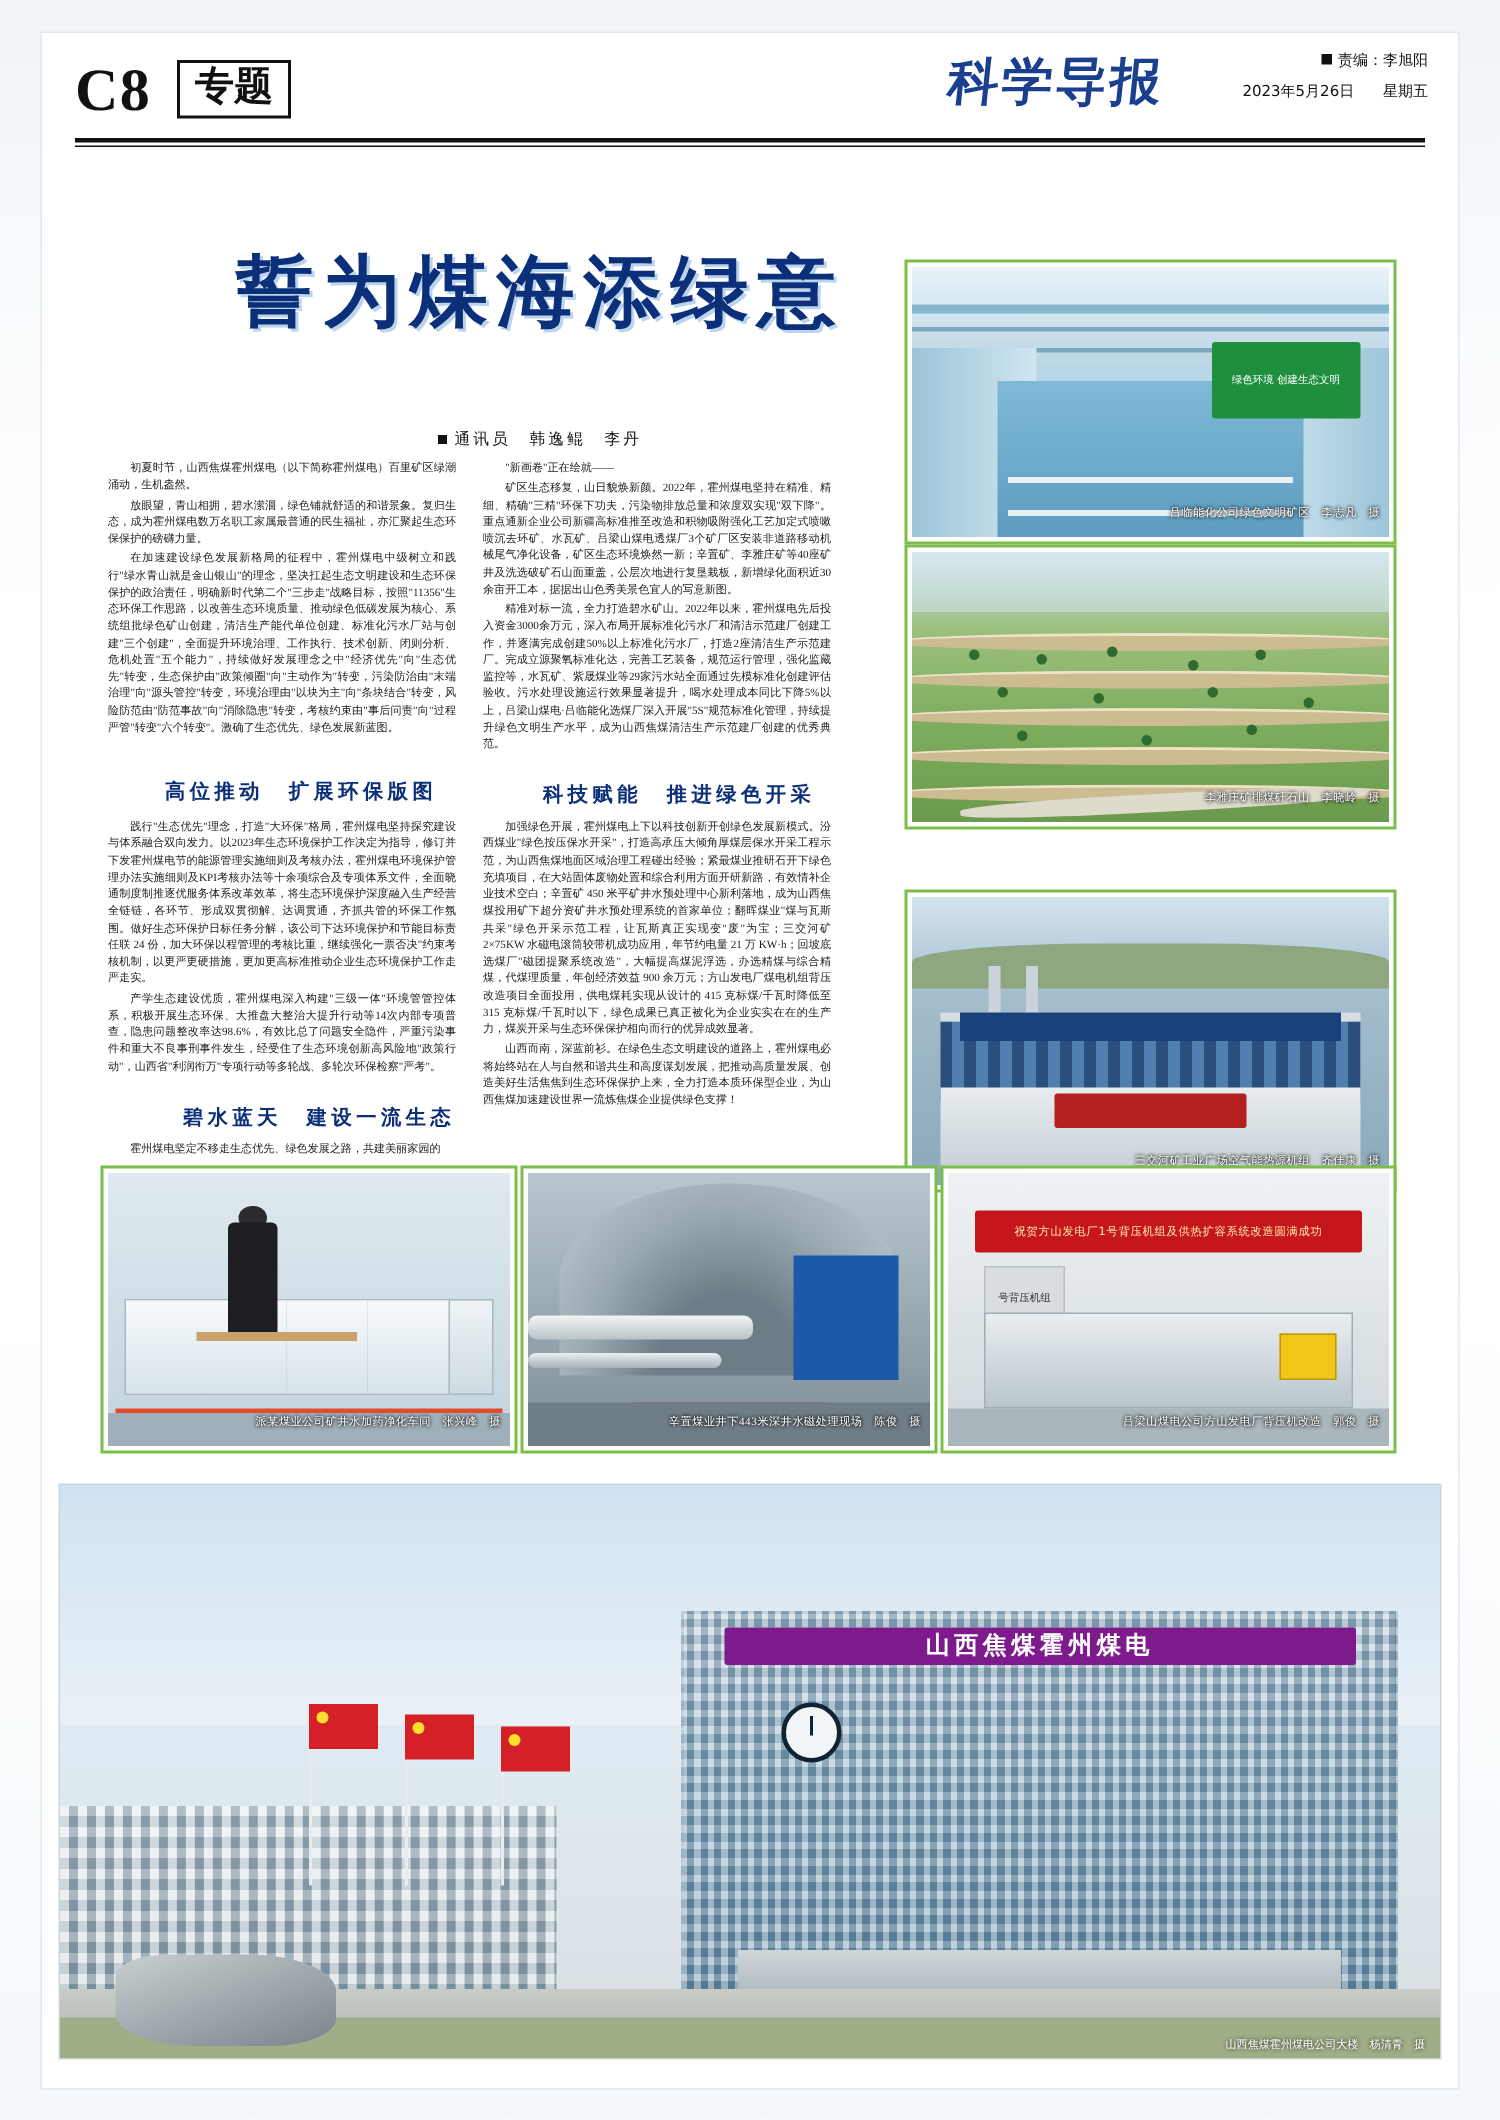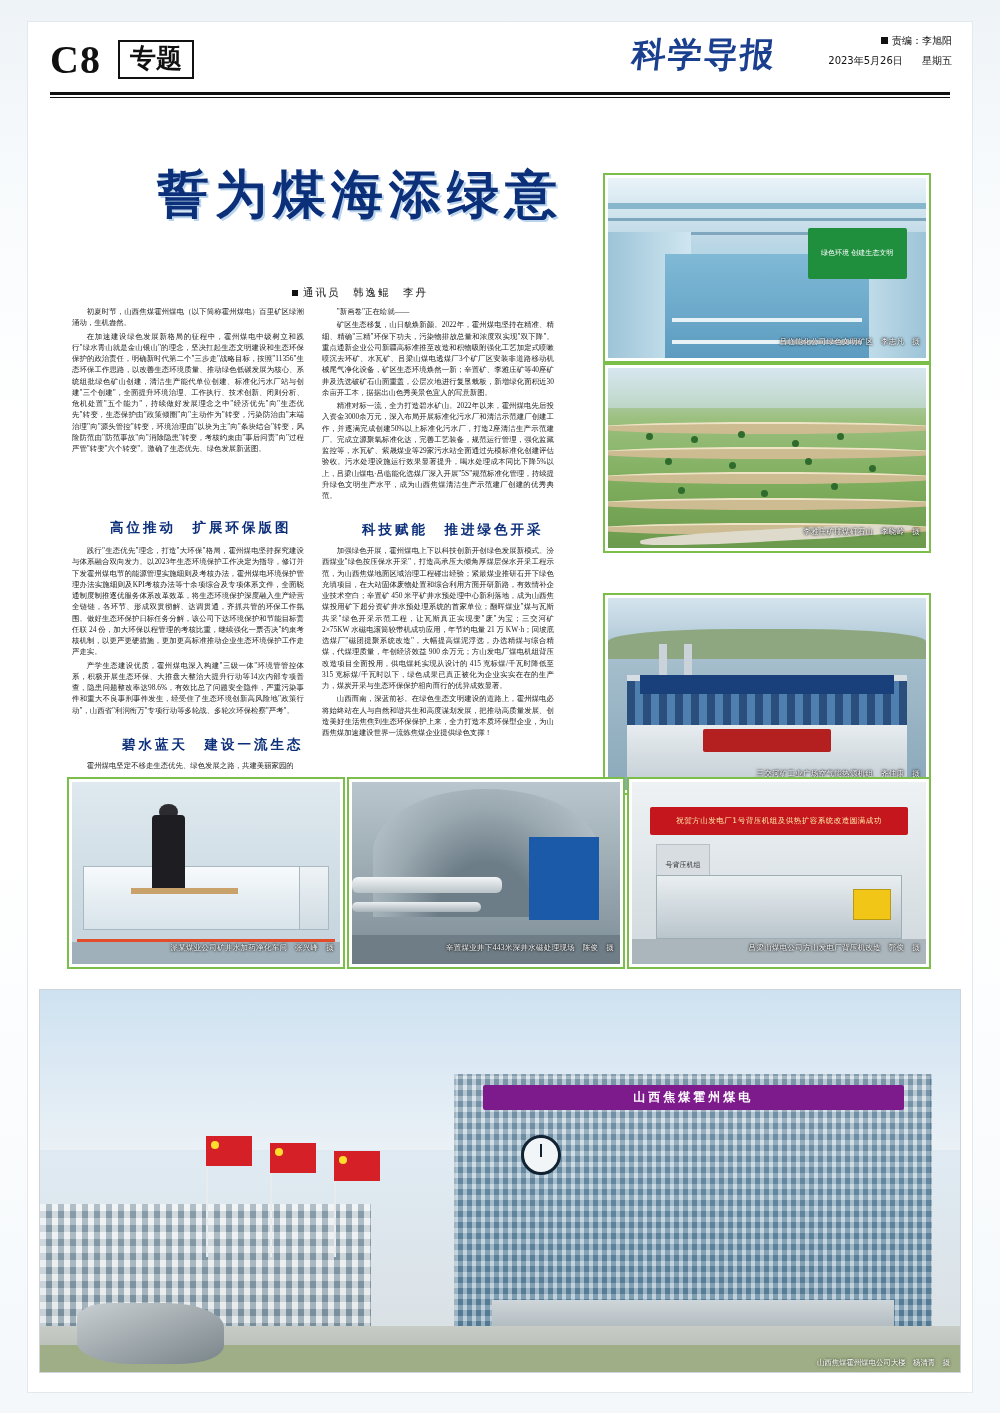--- a/index.html
+++ b/index.html
@@ -182,21 +182,21 @@
   .room .yellow{position:absolute;right:12%;bottom:24%;width:12%;height:16%;background:#f2c617;border:1px solid #b99a12;}
   .room .floor{position:absolute;left:0;right:0;bottom:0;height:14%;background:#aab6bc;}
 
   
   .bld{position:absolute;inset:0;background:linear-gradient(180deg,#cfe0ee 0%,#dfeaf2 45%,#d9dfe2 100%);}
   .bld .skyb{position:absolute;left:0;top:0;right:0;height:42%;background:linear-gradient(180deg,#cfe2f1,#eaf1f6);}
   .bld .main{position:absolute;right:3%;top:22%;width:52%;bottom:6%;background:linear-gradient(180deg,#b9cbd6 0%,#8fb0c4 40%,#6f95ad 100%);box-shadow:inset 0 0 0 2px #7d9bb0;}
   .bld .glass{position:absolute;left:0;right:0;top:0;bottom:0;background:
      repeating-linear-gradient(90deg,rgba(255,255,255,.35) 0 4px,rgba(40,80,110,.25) 4px 9px),
      repeating-linear-gradient(180deg,rgba(255,255,255,.28) 0 5px,rgba(30,70,100,.22) 5px 11px);}
-  .bld .topsign{position:absolute;left:6%;right:6%;top:4%;height:9%;background:#7d1a8c;border-radius:2px;color:#fff;font-size:12px;display:flex;align-items:center;justify-content:center;letter-spacing:3px;font-weight:700;}
+  .bld .topsign{position:absolute;left:6%;right:6%;top:4%;height:9%;background:#7d1a8c;border-radius:2px;color:#fff;font-size:16px;display:flex;align-items:center;justify-content:center;letter-spacing:3px;font-weight:700;}
   .bld .clock{position:absolute;left:14%;top:22%;width:34px;height:34px;border-radius:50%;background:#f2f5f7;border:3px solid #123;}
   .bld .clock:after{content:"";position:absolute;left:48%;top:18%;width:2px;height:40%;background:#123;}
   .bld .podium{position:absolute;left:8%;right:8%;bottom:0;height:18%;background:linear-gradient(180deg,#cfd6da,#9aa6ac);}
   .bld .left{position:absolute;left:0;top:56%;width:36%;bottom:10%;background:linear-gradient(180deg,#cfd9de,#a9b6bc);}
   .bld .leftwin{position:absolute;inset:0;background:repeating-linear-gradient(90deg,rgba(255,255,255,.5) 0 6px,rgba(80,110,130,.35) 6px 12px),repeating-linear-gradient(180deg,rgba(255,255,255,.4) 0 7px,rgba(70,100,120,.3) 7px 14px);}
   .bld .ground{position:absolute;left:0;right:0;bottom:0;height:12%;background:linear-gradient(180deg,#c8ccc7,#aeb3ae);}
   .bld .lawn{position:absolute;left:0;right:0;bottom:0;height:7%;background:#9fae86;}
   .bld .rockstone{position:absolute;left:4%;bottom:2%;width:16%;height:16%;background:linear-gradient(160deg,#c9cfd2,#79848a);border-radius:24% 40% 30% 36%;}
   .flagpole{position:absolute;width:2px;background:#e8ecee;bottom:30%;}
   .flag{position:absolute;width:46px;height:30px;background:#d42026;}
@@ -226,20 +226,21 @@
     <div class="masthead-rule2"></div>
   </div>
 
   <div class="headline">誓为煤海添绿意</div>
   <div class="byline">
     <span class="sq"></span><span>通讯员　韩逸鲲　李丹</span>
   </div>
 
   <div class="col col1">
     <p>初夏时节，山西焦煤霍州煤电（以下简称霍州煤电）百里矿区绿潮涌动，生机盎然。</p>
+    <p>放眼望，青山相拥，碧水潆洄，绿色铺就舒适的和谐景象。复归生态，成为霍州煤电数万名职工家属最普通的民生福祉，亦汇聚起生态环保保护的磅礴力量。</p>
     <p>在加速建设绿色发展新格局的征程中，霍州煤电中级树立和践行"绿水青山就是金山银山"的理念，坚决扛起生态文明建设和生态环保保护的政治责任，明确新时代第二个"三步走"战略目标，按照"11356"生态环保工作思路，以改善生态环境质量、推动绿色低碳发展为核心、系统组批绿色矿山创建，清洁生产能代单位创建、标准化污水厂站与创建"三个创建"，全面提升环境治理、工作执行、技术创新、闭则分析、危机处置"五个能力"，持续做好发展理念之中"经济优先"向"生态优先"转变，生态保护由"政策倾圈"向"主动作为"转变，污染防治由"末端治理"向"源头管控"转变，环境治理由"以块为主"向"条块结合"转变，风险防范由"防范事故"向"消除隐患"转变，考核约束由"事后问责"向"过程严管"转变"六个转变"。激确了生态优先、绿色发展新蓝图。</p>
   </div>
   <div class="col col2">
     <p>"新画卷"正在绘就——</p>
     <p>矿区生态移复，山日貌焕新颜。2022年，霍州煤电坚持在精准、精细、精确"三精"环保下功夫，污染物排放总量和浓度双实现"双下降"。重点通新企业公司新疆高标准推至改造和积物吸附强化工艺加定式喷嗽喷沉去环矿、水瓦矿、吕梁山煤电透煤厂3个矿厂区安装非道路移动机械尾气净化设备，矿区生态环境焕然一新；辛置矿、李雅庄矿等40座矿井及洗选破矿石山面重盖，公层次地进行复垦栽板，新增绿化面积近30余亩开工本，据据出山色秀美景色宜人的写意新图。</p>
     <p>精准对标一流，全力打造碧水矿山。2022年以来，霍州煤电先后投入资金3000余万元，深入布局开展标准化污水厂和清洁示范建厂创建工作，并逐满完成创建50%以上标准化污水厂，打造2座清洁生产示范建厂。完成立源聚氧标准化达，完善工艺装备，规范运行管理，强化监藏监控等，水瓦矿、紫晟煤业等29家污水站全面通过先模标准化创建评估验收。污水处理设施运行效果显著提升，喝水处理成本同比下降5%以上，吕梁山煤电·吕临能化选煤厂深入开展"5S"规范标准化管理，持续提升绿色文明生产水平，成为山西焦煤清洁生产示范建厂创建的优秀典范。</p>
   </div>
 
   <div class="subhead2 sh-a">高位推动　扩展环保版图</div>
   <div class="subhead2 sh-b">科技赋能　推进绿色开采</div>

